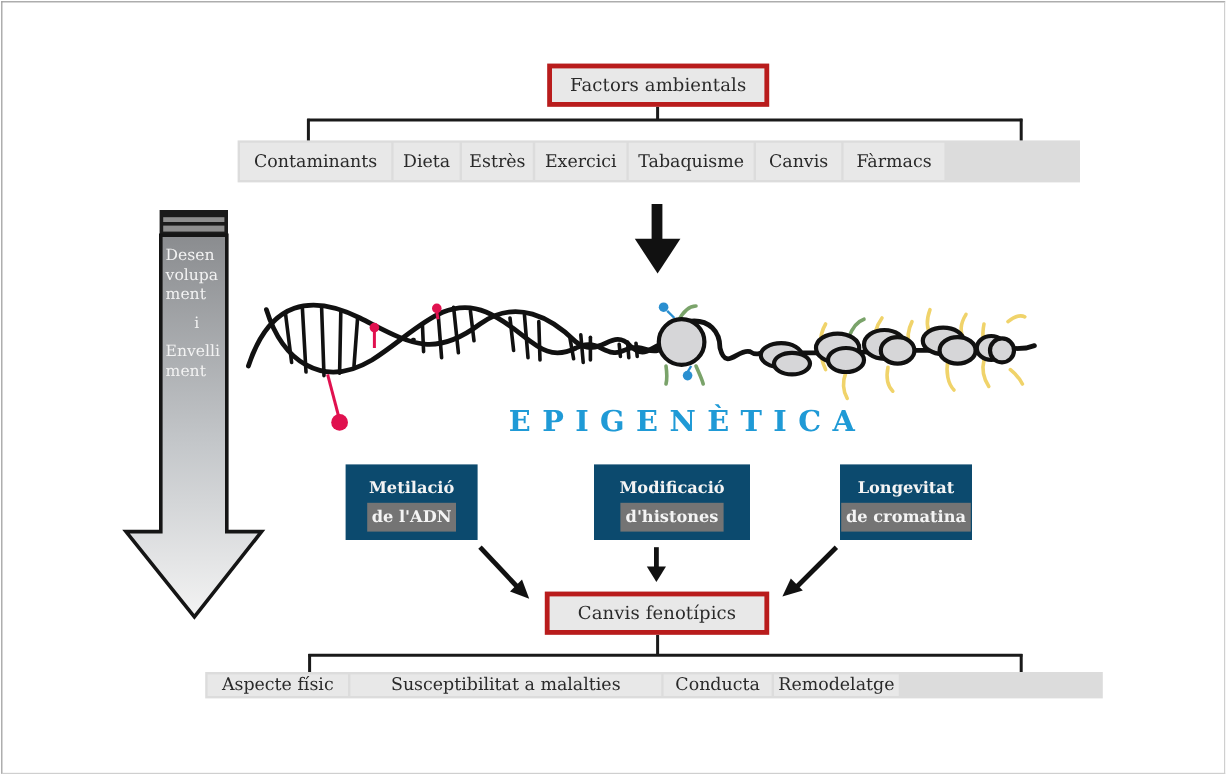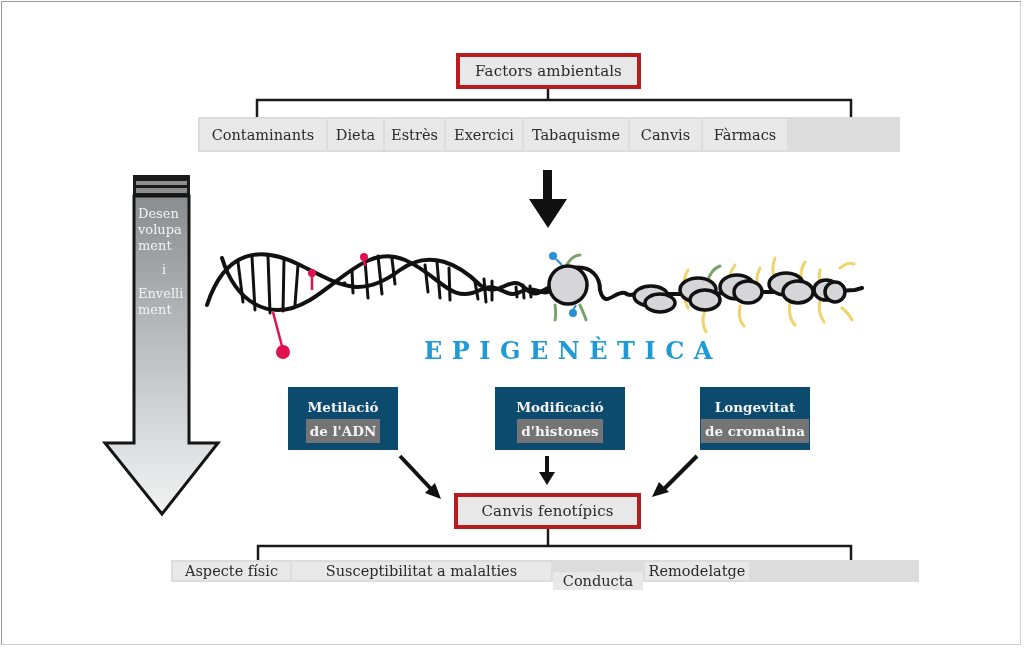--- a/index.html
+++ b/index.html
@@ -212,19 +212,19 @@
   <span>Canvis fenotípics</span>
 </div>
 
 <div class="row" style="left:171px; top:560px; width:748px; height:22px;">
   <div class="cell" style="width:117px;">
       <span>Aspecte físic</span>
     </div>
   <div class="cell" style="width:259px;">
       <span>Susceptibilitat a malalties</span>
     </div>
-  <div class="cell" style="width:90px;margin-top:10px;">
+  <div class="cell" style="width:90px;">
       <span>Conducta</span>
     </div>
   <div class="cell" style="width:104px;">
       <span>Remodelatge</span>
     </div>
 </div>
 
 </body></html>

